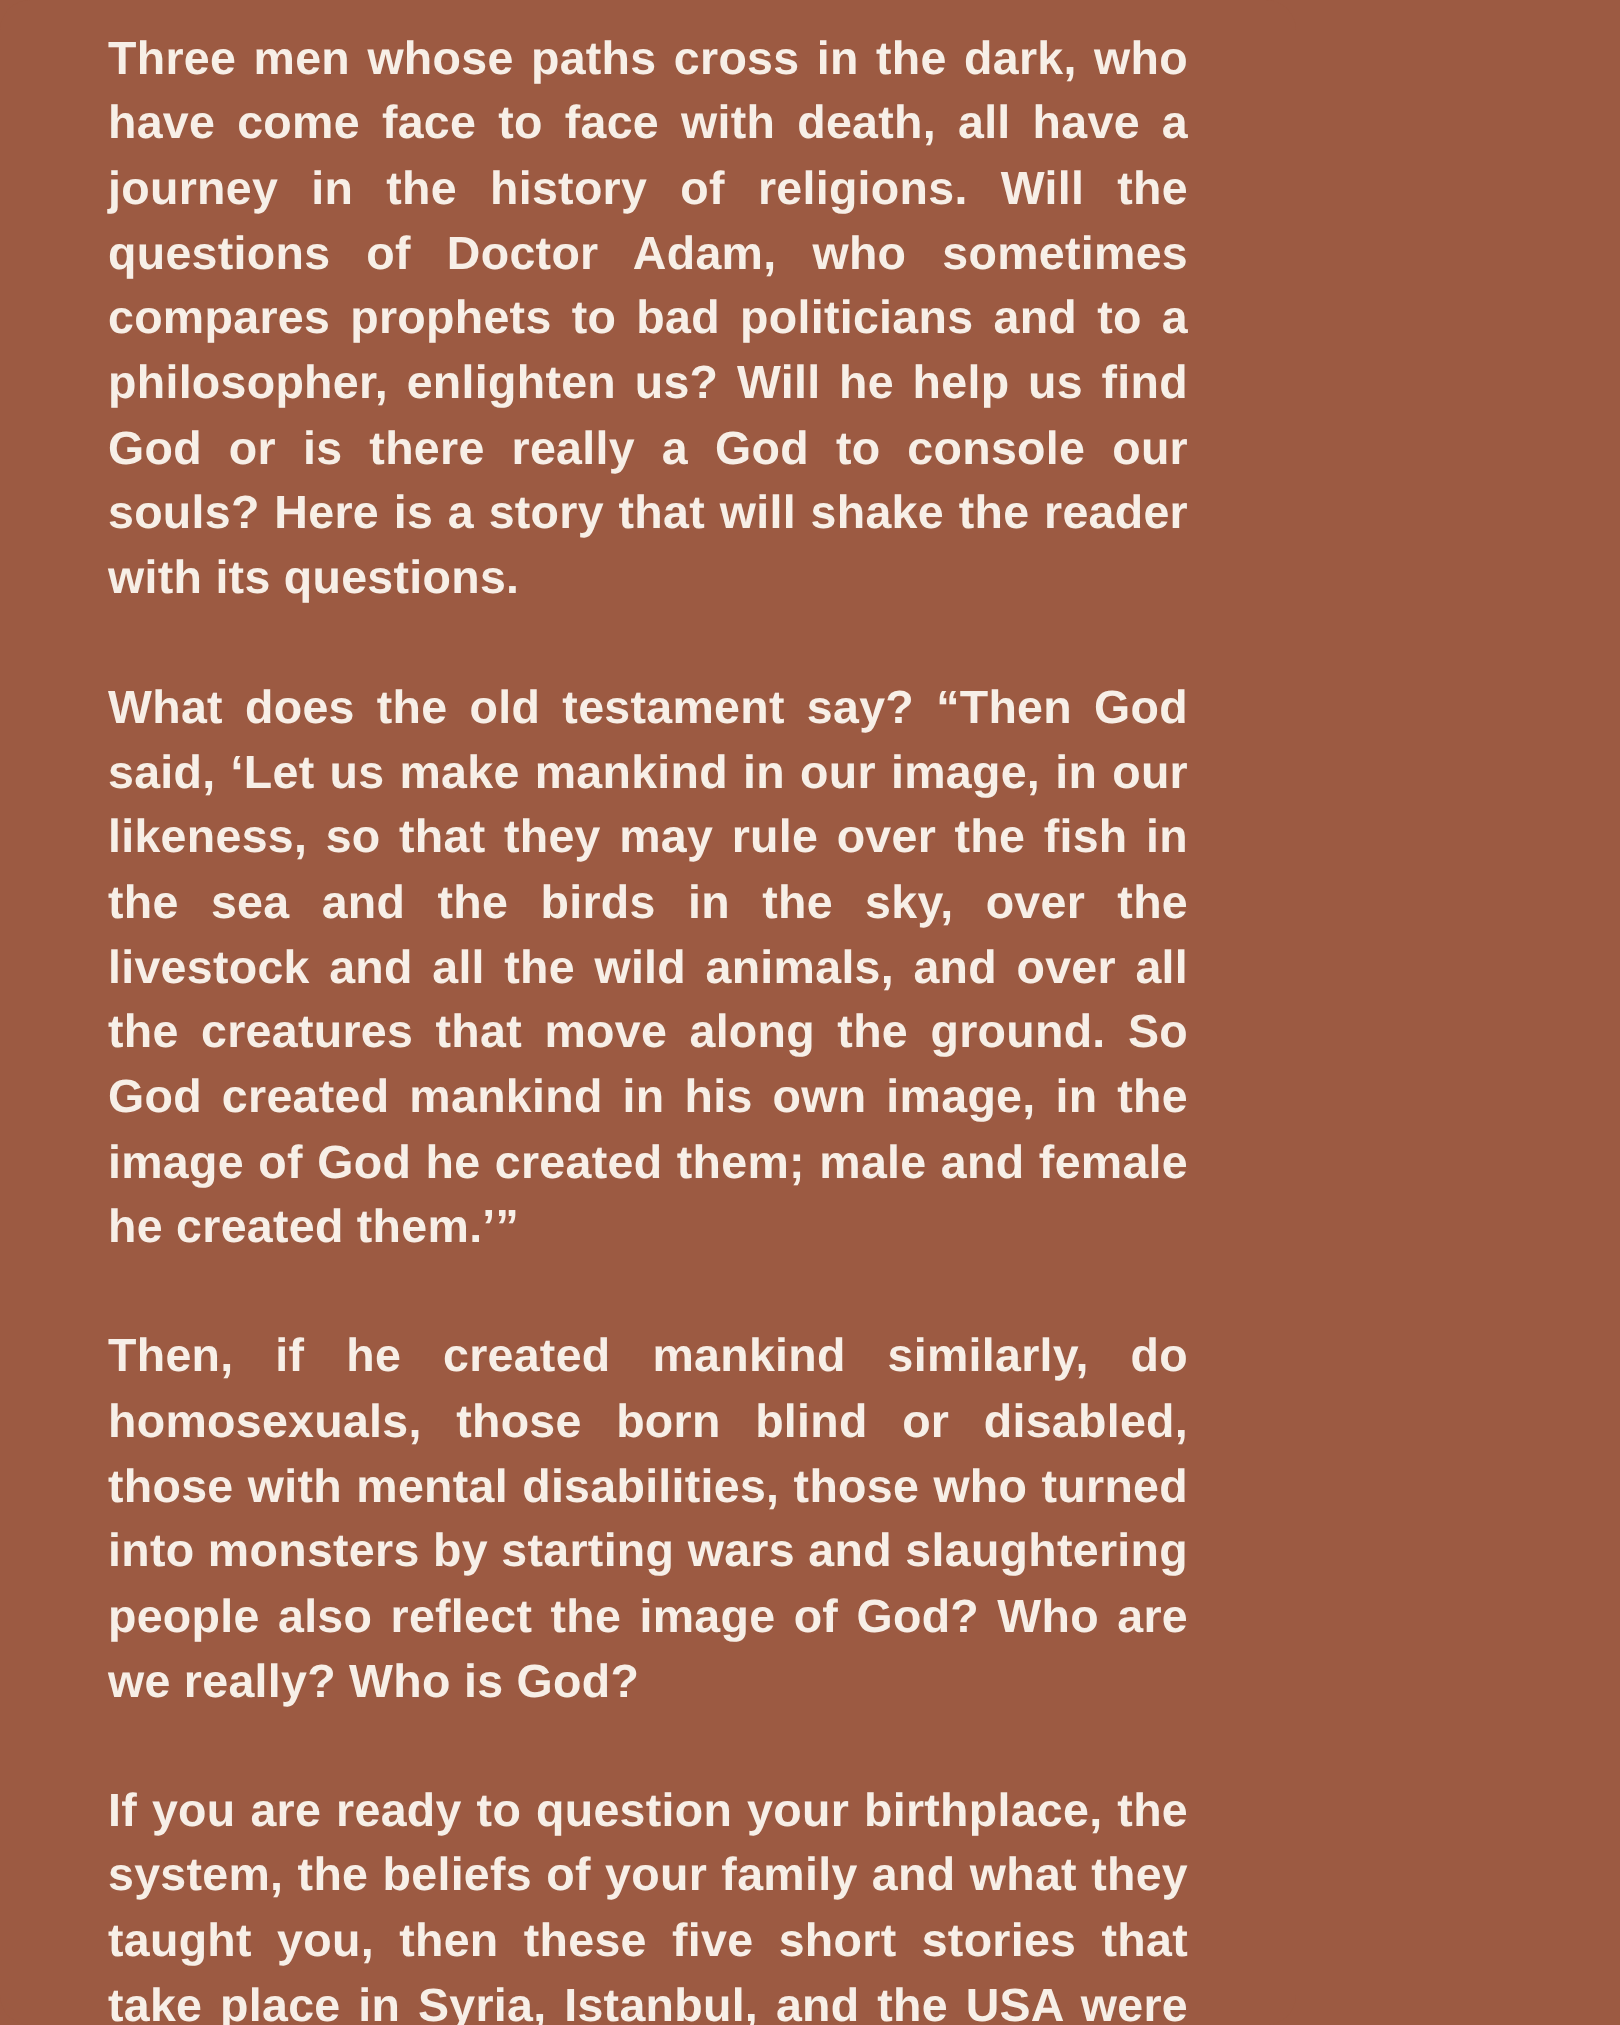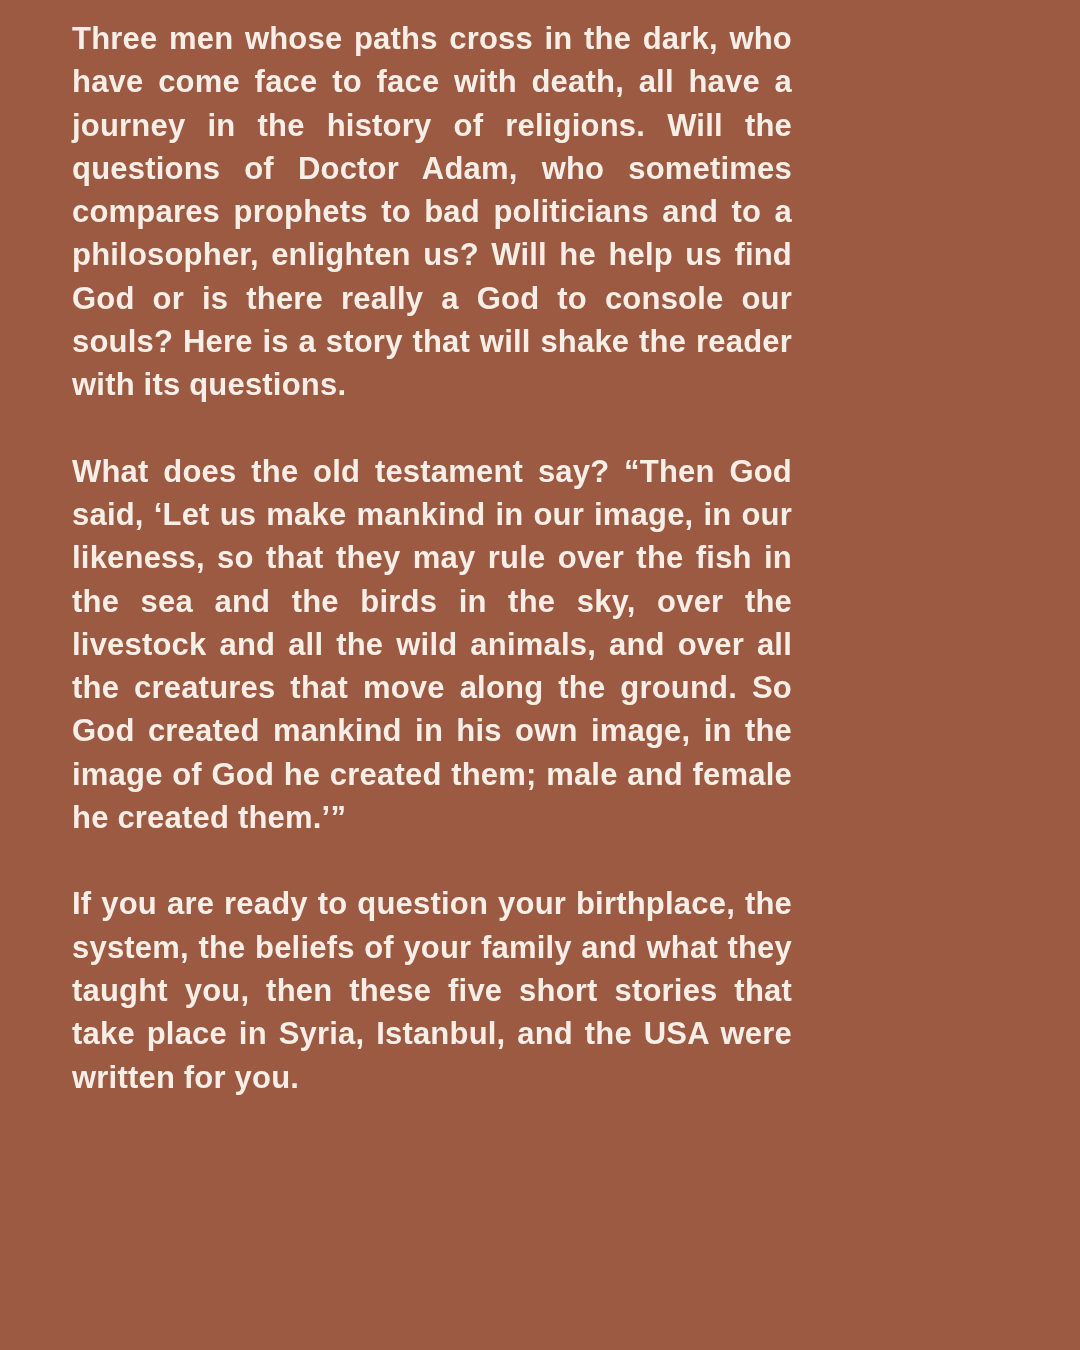--- a/index.html
+++ b/index.html
@@ -34,14 +34,15 @@
     margin-bottom: 43px;
   }
   .page p:last-child { margin-bottom: 0; }
 </style>
 </head>
 <body>
 
 <main class="page">
   <p>Three men whose paths cross in the dark, who have come face to face with death, all have a journey in the history of religions. Will the questions of Doctor Adam, who sometimes compares prophets to bad politicians and to a philosopher, enlighten us? Will he help us find God or is there really a God to console our souls? Here is a story that will shake the reader with its questions.</p>
   <p>What does the old testament say? “Then God said, ‘Let us make mankind in our image, in our likeness, so that they may rule over the fish in the sea and the birds in the sky, over the livestock and all the wild animals, and over all the creatures that move along the ground. So God created mankind in his own image, in the image of God he created them; male and female he created them.’”</p>
+  <p>Then, if he created mankind similarly, do homosexuals, those born blind or disabled, those with mental disabilities, those who turned into monsters by starting wars and slaughtering people also reflect the image of God? Who are we really? Who is God?</p>
   <p>If you are ready to question your birthplace, the system, the beliefs of your family and what they taught you, then these five short stories that take place in Syria, Istanbul, and the USA were written for you.</p>
 </main>
 
 </body></html>

